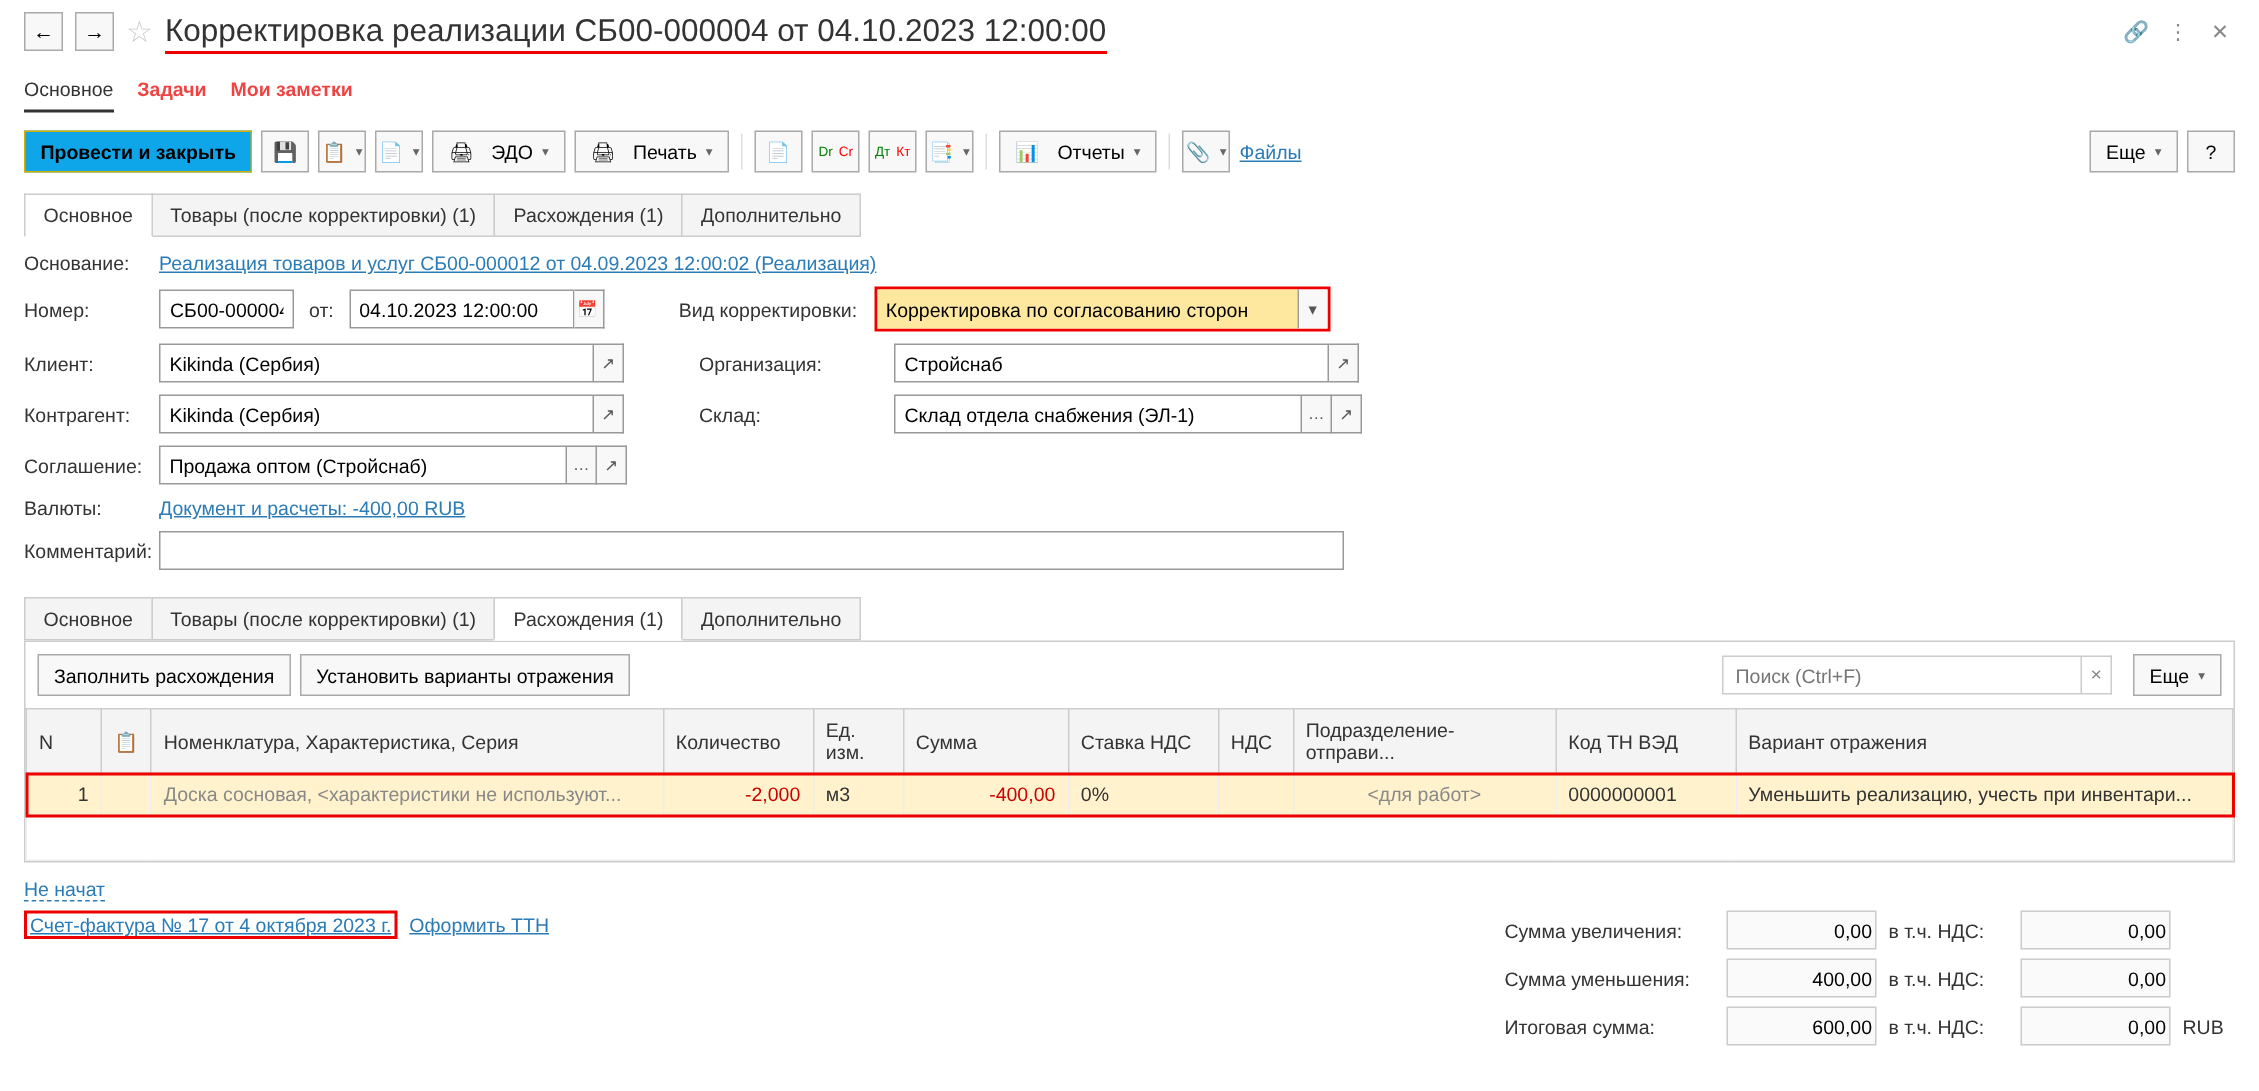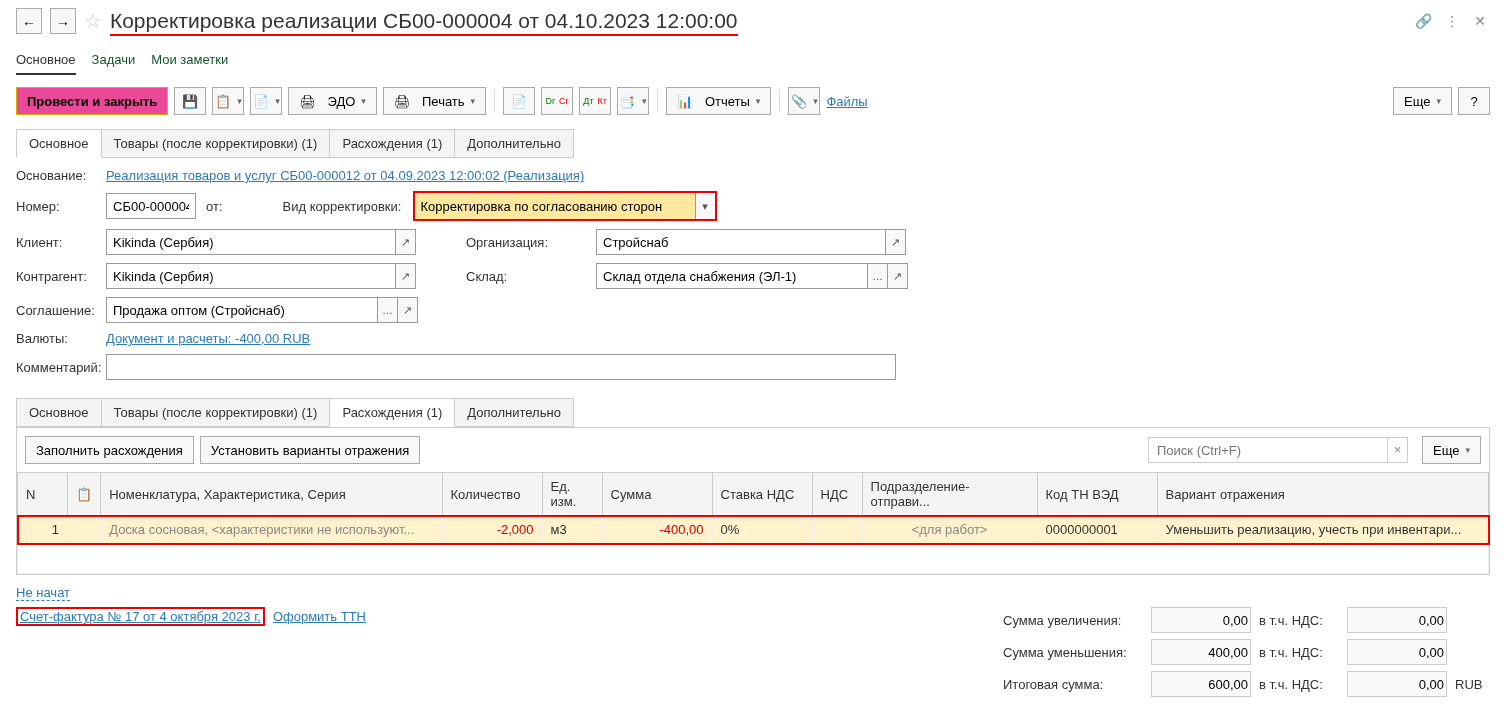--- a/index.html
+++ b/index.html
@@ -6,26 +6,26 @@
 body { font-family: Arial, sans-serif; font-size: 13px; background: #fff; color: #333; width: 1506px; }
 .header-row { display: flex; align-items: center; padding: 8px 16px; gap: 8px; }
 .nav-btn { border: 1px solid #aaa; background: #f8f8f8; width: 26px; height: 26px; font-size: 14px; cursor: pointer; display: flex; align-items: center; justify-content: center; }
 .star { color: #ccc; font-size: 20px; }
 .title { font-size: 21px; font-weight: normal; }
 .title-underline { border-bottom: 2px solid #e00; padding-bottom: 2px; }
 .header-spacer { flex: 1; }
 .header-icon { width: 20px; height: 20px; display: flex; align-items: center; justify-content: center; cursor: pointer; color: #888; font-size: 14px; }
 
 .tabs { display: flex; gap: 16px; padding: 4px 16px; border-bottom: 0; }
-.tab-link { color: #14532d; cursor: pointer; font-size: 13px; text-decoration: none; padding: 6px 0; }
+.tab-link { color: #ef4444; cursor: pointer; font-size: 13px; text-decoration: none; padding: 6px 0; font-weight: bold; }
 .tab-link.active { color: #333; font-weight: normal; border-bottom: 2px solid #333; }
 
 .toolbar { display: flex; align-items: center; padding: 8px 16px; gap: 6px; flex-wrap: wrap; }
 .btn { border: 1px solid #aaa; background: #f8f8f8; padding: 5px 10px; font-size: 13px; cursor: pointer; display: inline-flex; align-items: center; gap: 4px; height: 28px; }
-.btn-yellow { background: #ec4899; border-color: #d4b000; font-weight: bold; }
+.btn-yellow { background: #0ea5e9; border-color: #d4b000; font-weight: bold; }
 .btn-icon { width: 32px; justify-content: center; padding: 5px; }
 .btn-sep { width: 1px; height: 24px; background: #ddd; margin: 0 2px; }
 .btn .caret { font-size: 9px; color: #666; margin-left: 2px; }
 .link { color: #2b7bb7; text-decoration: underline; cursor: pointer; font-size:13px; }
 .link-dashed { border-bottom: 1px dashed #2b7bb7; text-decoration: none; }
 
 .form-tabs { display: flex; padding: 0 16px; }
 .form-tab { border: 1px solid #ccc; padding: 6px 12px; font-size: 13px; cursor: pointer; background: #f4f4f4; margin-right: -1px; }
 .form-tab.active { background: #fff; border-bottom: 1px solid #fff; position: relative; z-index: 1;}
 
@@ -143,20 +143,24 @@
 
   <div class="form-row">
     <span class="form-label">Основание:</span>
     <span class="link">Реализация товаров и услуг СБ00-000012 от 04.09.2023 12:00:02 (Реализация)</span>
   </div>
 
   <div class="form-row">
     <span class="form-label">Номер:</span>
     <input class="form-input" style="width: 90px;" value="СБ00-000004">
     <span style="margin:0 10px;">от:</span>
+    <div class="input-group">
+      <input class="form-input" style="width: 150px;" value="04.10.2023 12:00:00">
+      <span class="mini-btn">📅</span>
+    </div>
     <span class="form-label2" style="margin-left:50px;">Вид корректировки:</span>
     <div class="input-group highlight-red">
       <input class="form-input dropdown" style="width: 280px; border: 0px;" value="Корректировка по согласованию сторон">
       <span class="mini-btn" style="border:0; border-left:1px solid #999;">▾</span>
     </div>
   </div>
 
   <div class="form-row">
     <span class="form-label">Клиент:</span>
     <div class="input-group">

